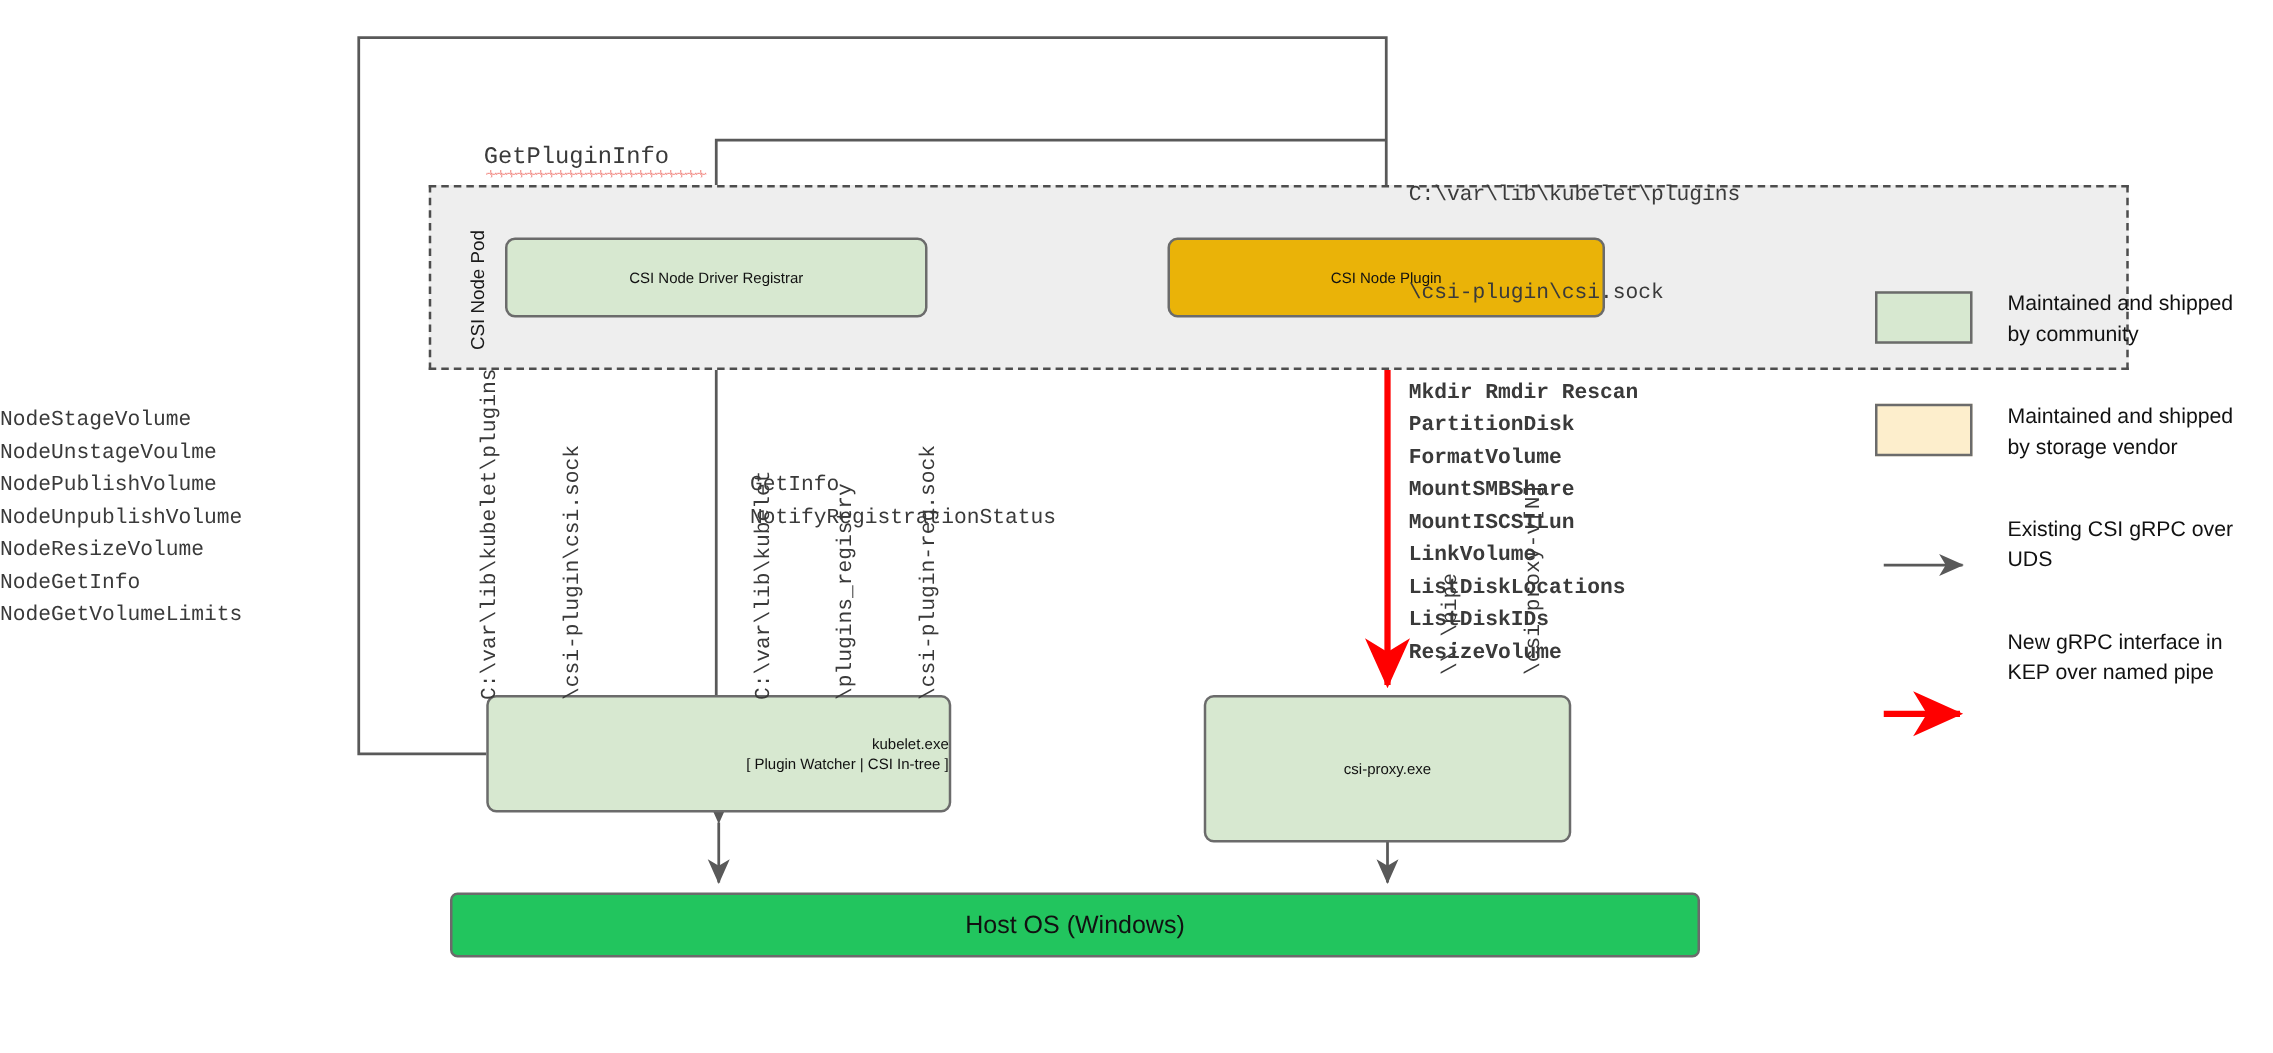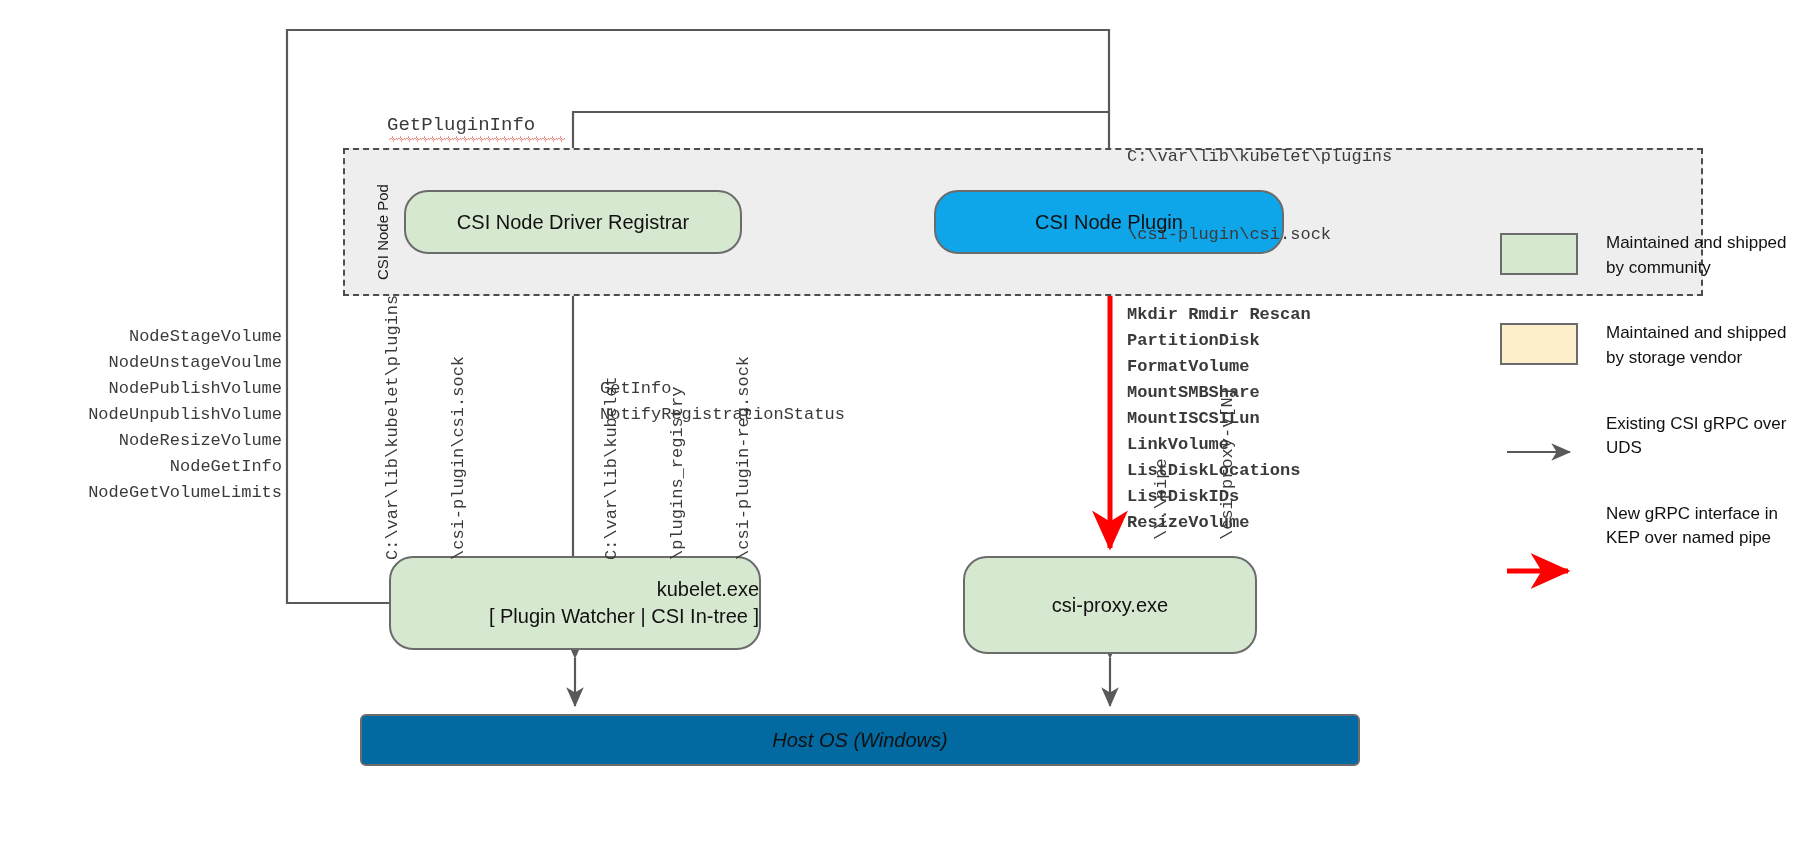--- a/index.html
+++ b/index.html
@@ -46,43 +46,42 @@
     transform: rotate(-90deg);
     transform-origin: 0 0;
     translate: 22px 112px;
     white-space: nowrap;
   }
 
   
   .box {
     position: absolute;
     border: 2px solid #6b6b6b;
-    border-radius: 24px;
+    border-radius: 8px;
     box-sizing: border-box;
     display: flex;
     flex-direction: column;
     align-items: center;
     justify-content: center;
-    font-size: 20px;
+    font-size: 12px;
     color: #111111;
     text-align: center;
     line-height: 1.35;
   }
   .green { background: #d7e8d0; }
-  .yellow { background: #0ea5e9; }
+  .yellow { background: #eab308; }
   .blue {
-    background: #0369a1;
+    background: #22c55e;
     border-radius: 6px;
-    font-style: italic;
   }
 
   #box-registrar { left: 404px; top: 190px; width: 338px; height: 64px; }
   #box-nodeplugin { left: 934px; top: 190px; width: 350px; height: 64px; }
   #box-kubelet   { left: 389px; top: 556px; width: 372px; height: 94px; align-items: flex-end; }
-  #box-csiproxy  { left: 963px; top: 556px; width: 294px; height: 98px; }
+  #box-csiproxy  { left: 963px; top: 556px; width: 294px; height: 118px; }
   #box-hostos    { left: 360px; top: 714px; width: 1000px; height: 52px; font-size: 20px; }
 
   
   #wires {
     position: absolute;
     left: 0; top: 0;
     width: 1818px;
     height: 842px;
     pointer-events: none;
   }
@@ -124,21 +123,20 @@
     font-size: 17px;
     color: #3a3a3a;
     line-height: 26px;
     white-space: pre;
   }
   .ops-left {
     position: absolute;
     left: 0px;
     top: 324px;
     width: 282px;
-    text-align: right;
   }
   .ops-mid {
     position: absolute;
     left: 600px;
     top: 376px;
   }
   .ops-right {
     position: absolute;
     left: 1127px;
     top: 302px;

